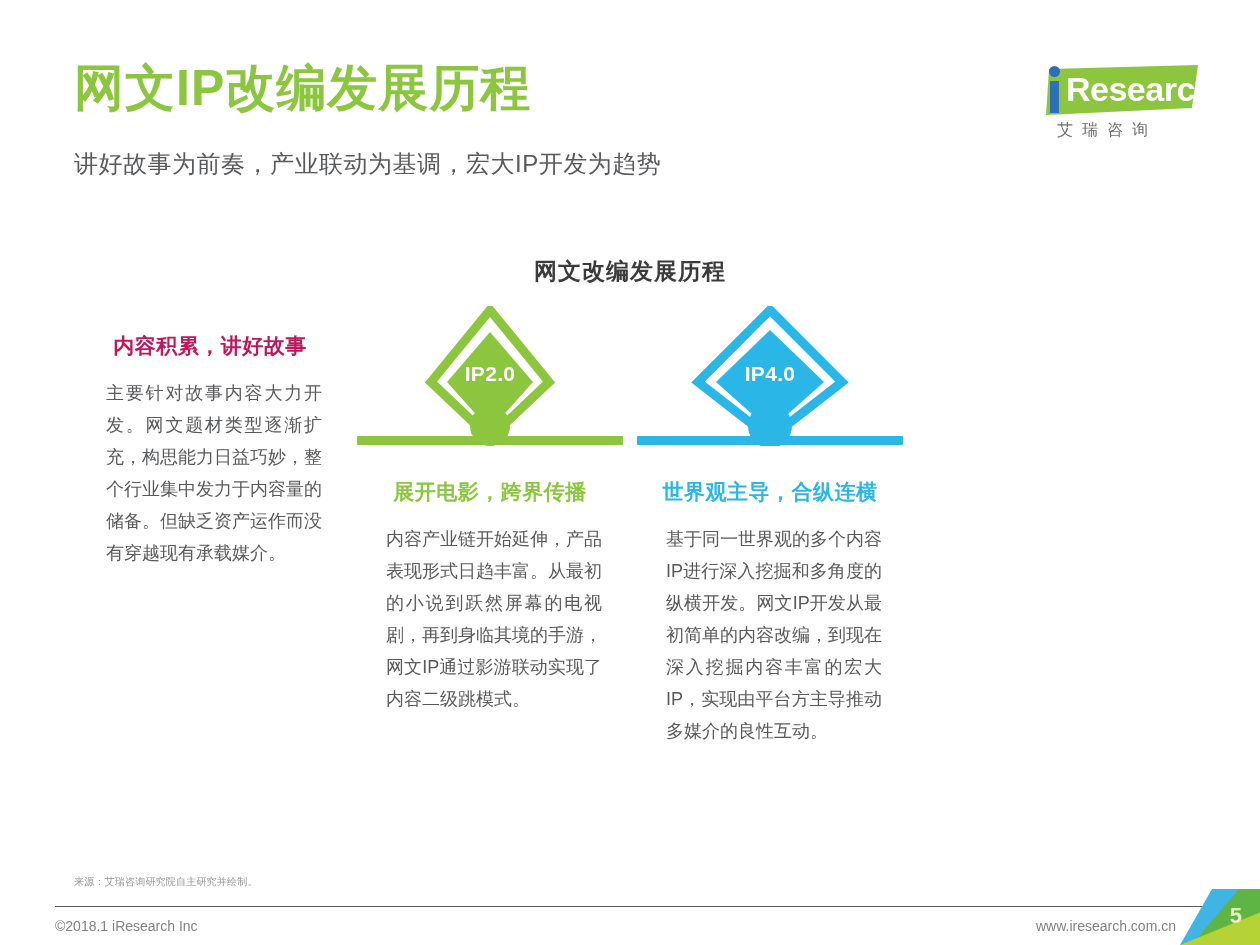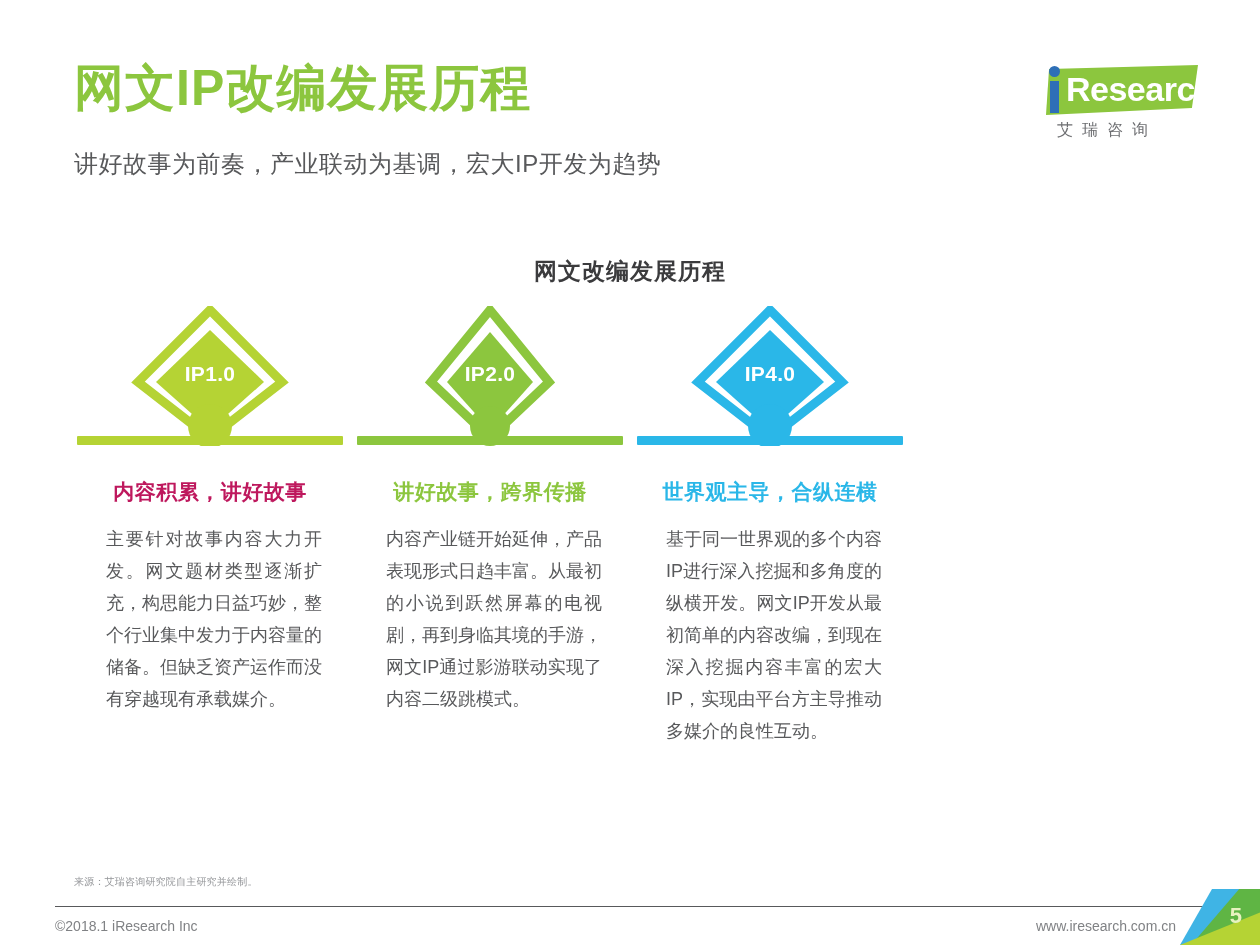--- a/index.html
+++ b/index.html
@@ -309,44 +309,35 @@
       <div class="logo-word">Research</div>
     </div>
     <div class="logo-cn">艾瑞咨询</div>
   </div>
 
   <div class="chart-title">网文改编发展历程</div>
 
   <div class="columns">
 
     <div class="col">
-      <div class="badge-wrap">
-        <svg class="badge-svg" width="160" height="140" viewBox="0 0 160 140">
-          <path d="M80 4 L152 76 L80 132 L8 76 Z" fill="none" stroke="#b5d334" stroke-width="9"></path>
-          <path d="M80 24 L134 76 L80 124 L26 76 Z" fill="#b5d334"></path>
-          <circle cx="80" cy="120" r="22" fill="#b5d334"></circle>
-        </svg>
-        <div class="badge-label">IP1.0</div>
-        <div class="baseline" style="background:#b5d334"></div>
-      </div>
       <div class="col-heading" style="color:#be185d">内容积累，讲好故事</div>
       <div class="col-body">主要针对故事内容大力开发。网文题材类型逐渐扩充，构思能力日益巧妙，整个行业集中发力于内容量的储备。但缺乏资产运作而没有穿越现有承载媒介。</div>
     </div>
 
     <div class="col">
       <div class="badge-wrap">
         <svg class="badge-svg" width="160" height="140" viewBox="0 0 160 140">
           <path d="M80 4 L139 76 L80 132 L21 76 Z" fill="none" stroke="#8cc63e" stroke-width="9"></path>
           <path d="M80 26 L123 76 L80 124 L37 76 Z" fill="#8cc63e"></path>
           <circle cx="80" cy="120" r="20" fill="#8cc63e"></circle>
         </svg>
         <div class="badge-label">IP2.0</div>
         <div class="baseline" style="background:#8cc63e"></div>
       </div>
-      <div class="col-heading" style="color:#8cc63e">讲好故事，跨界传播</div>
+      <div class="col-heading" style="color:#8cc63e">展开电影，跨界传播</div>
       <div class="col-body">内容产业链开始延伸，产品表现形式日趋丰富。从最初的小说到跃然屏幕的电视剧，再到身临其境的手游，网文IP通过影游联动实现了内容二级跳模式。</div>
     </div>
 
 
     <div class="col">
       <div class="badge-wrap">
         <svg class="badge-svg" width="160" height="140" viewBox="0 0 160 140">
           <path d="M80 4 L152 76 L80 132 L8 76 Z" fill="none" stroke="#2ab7e8" stroke-width="9"></path>
           <path d="M80 24 L134 76 L80 124 L26 76 Z" fill="#2ab7e8"></path>
           <circle cx="80" cy="120" r="22" fill="#2ab7e8"></circle>

